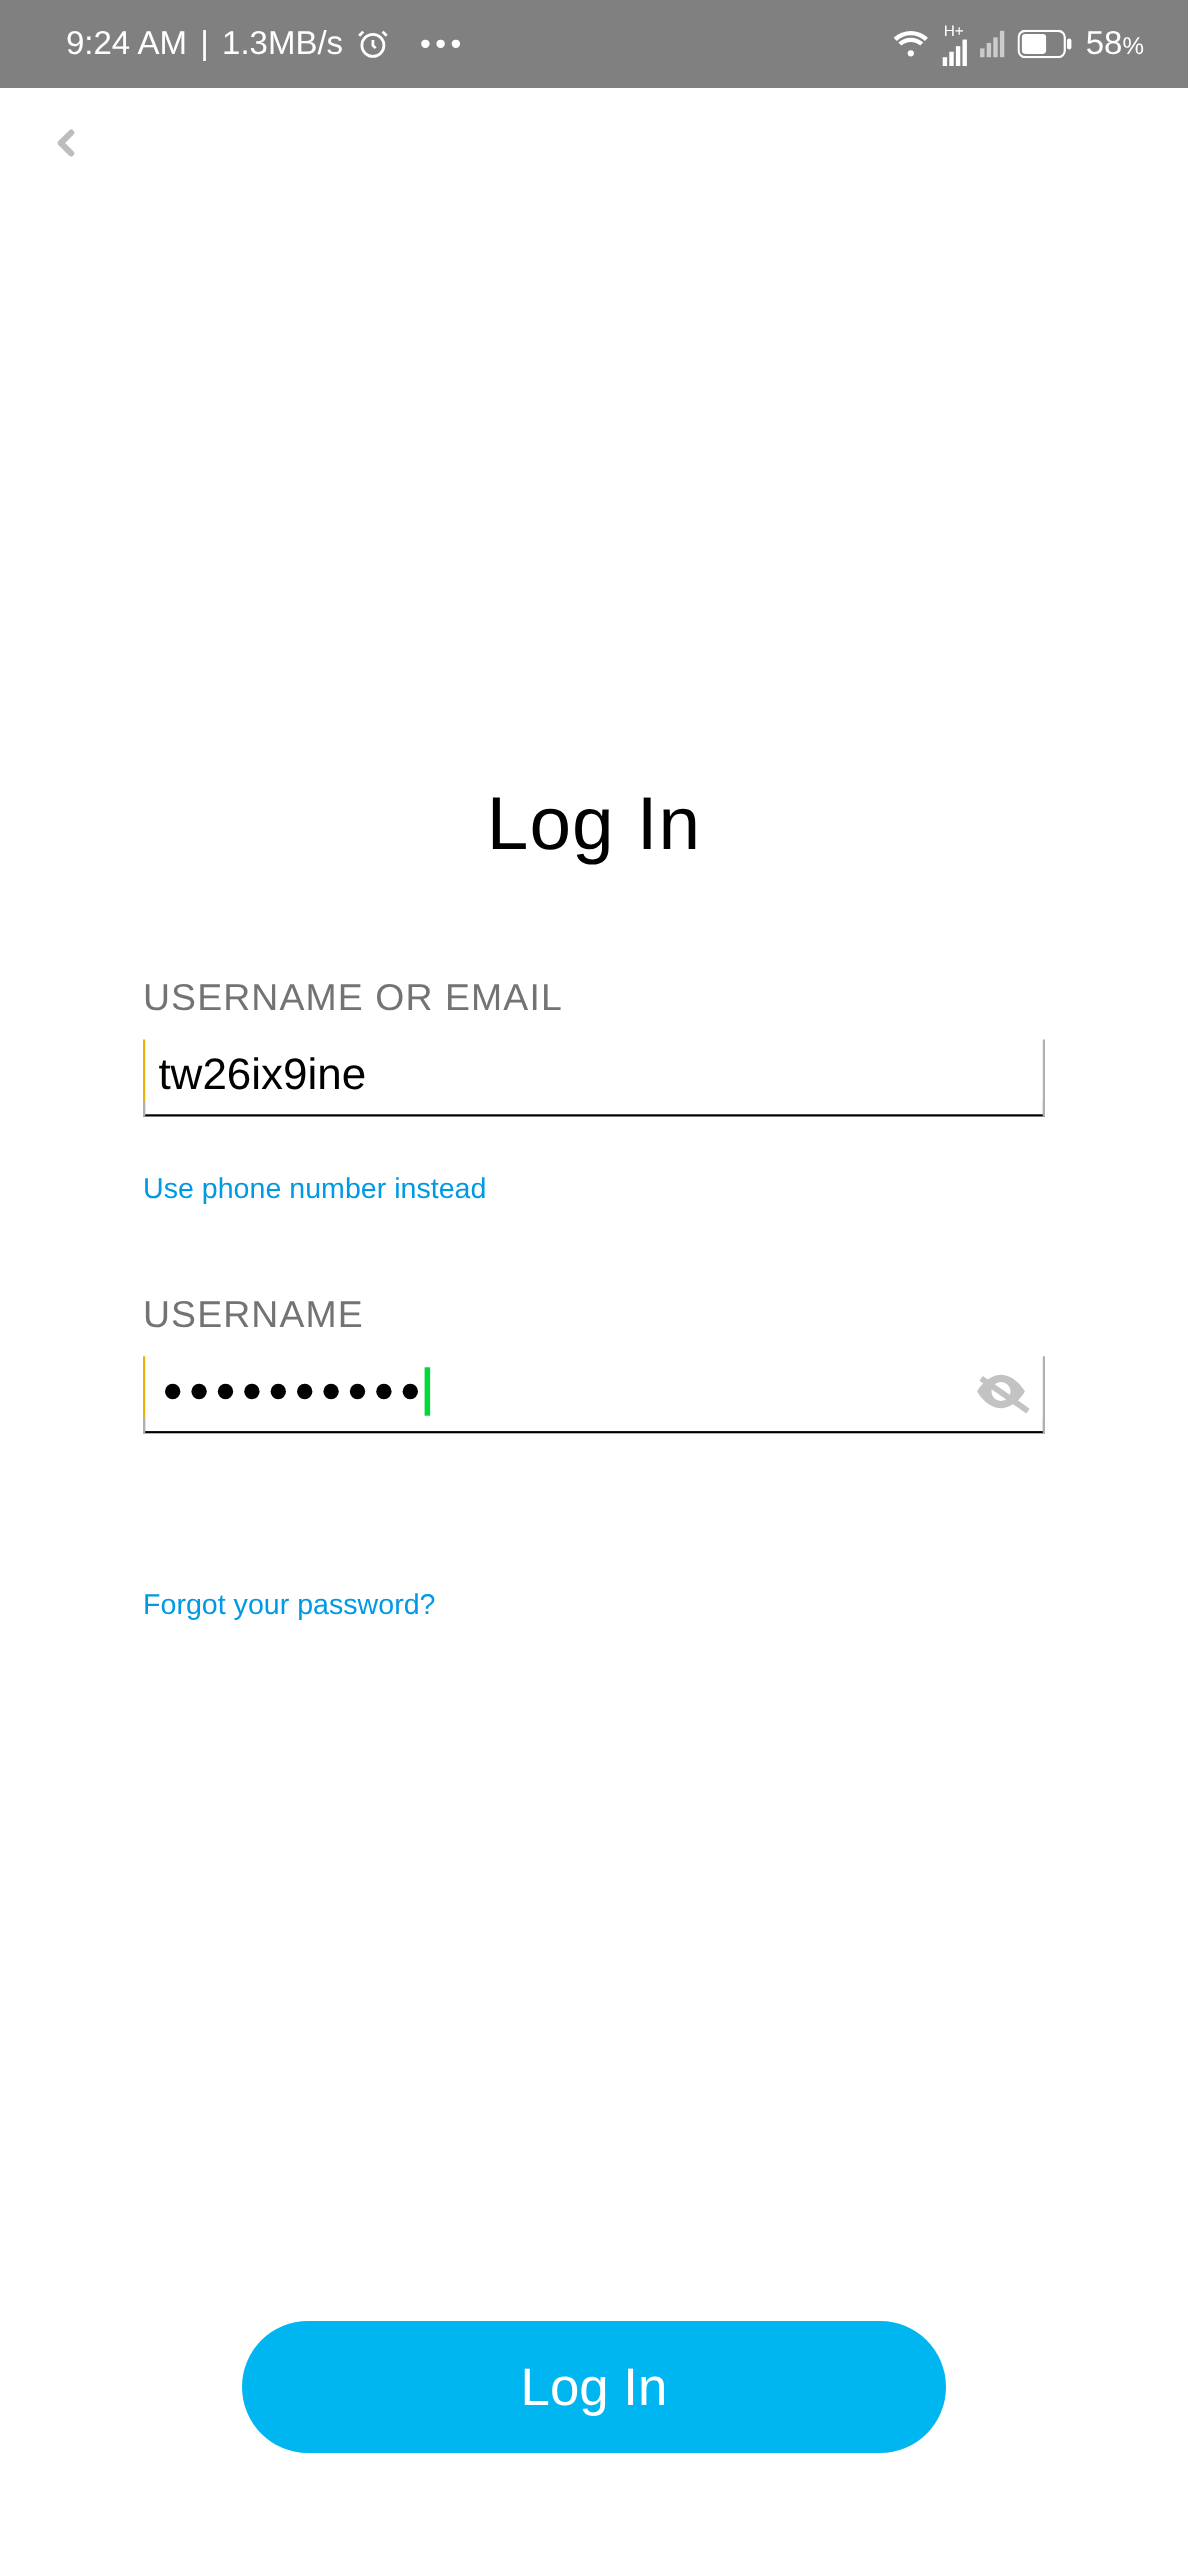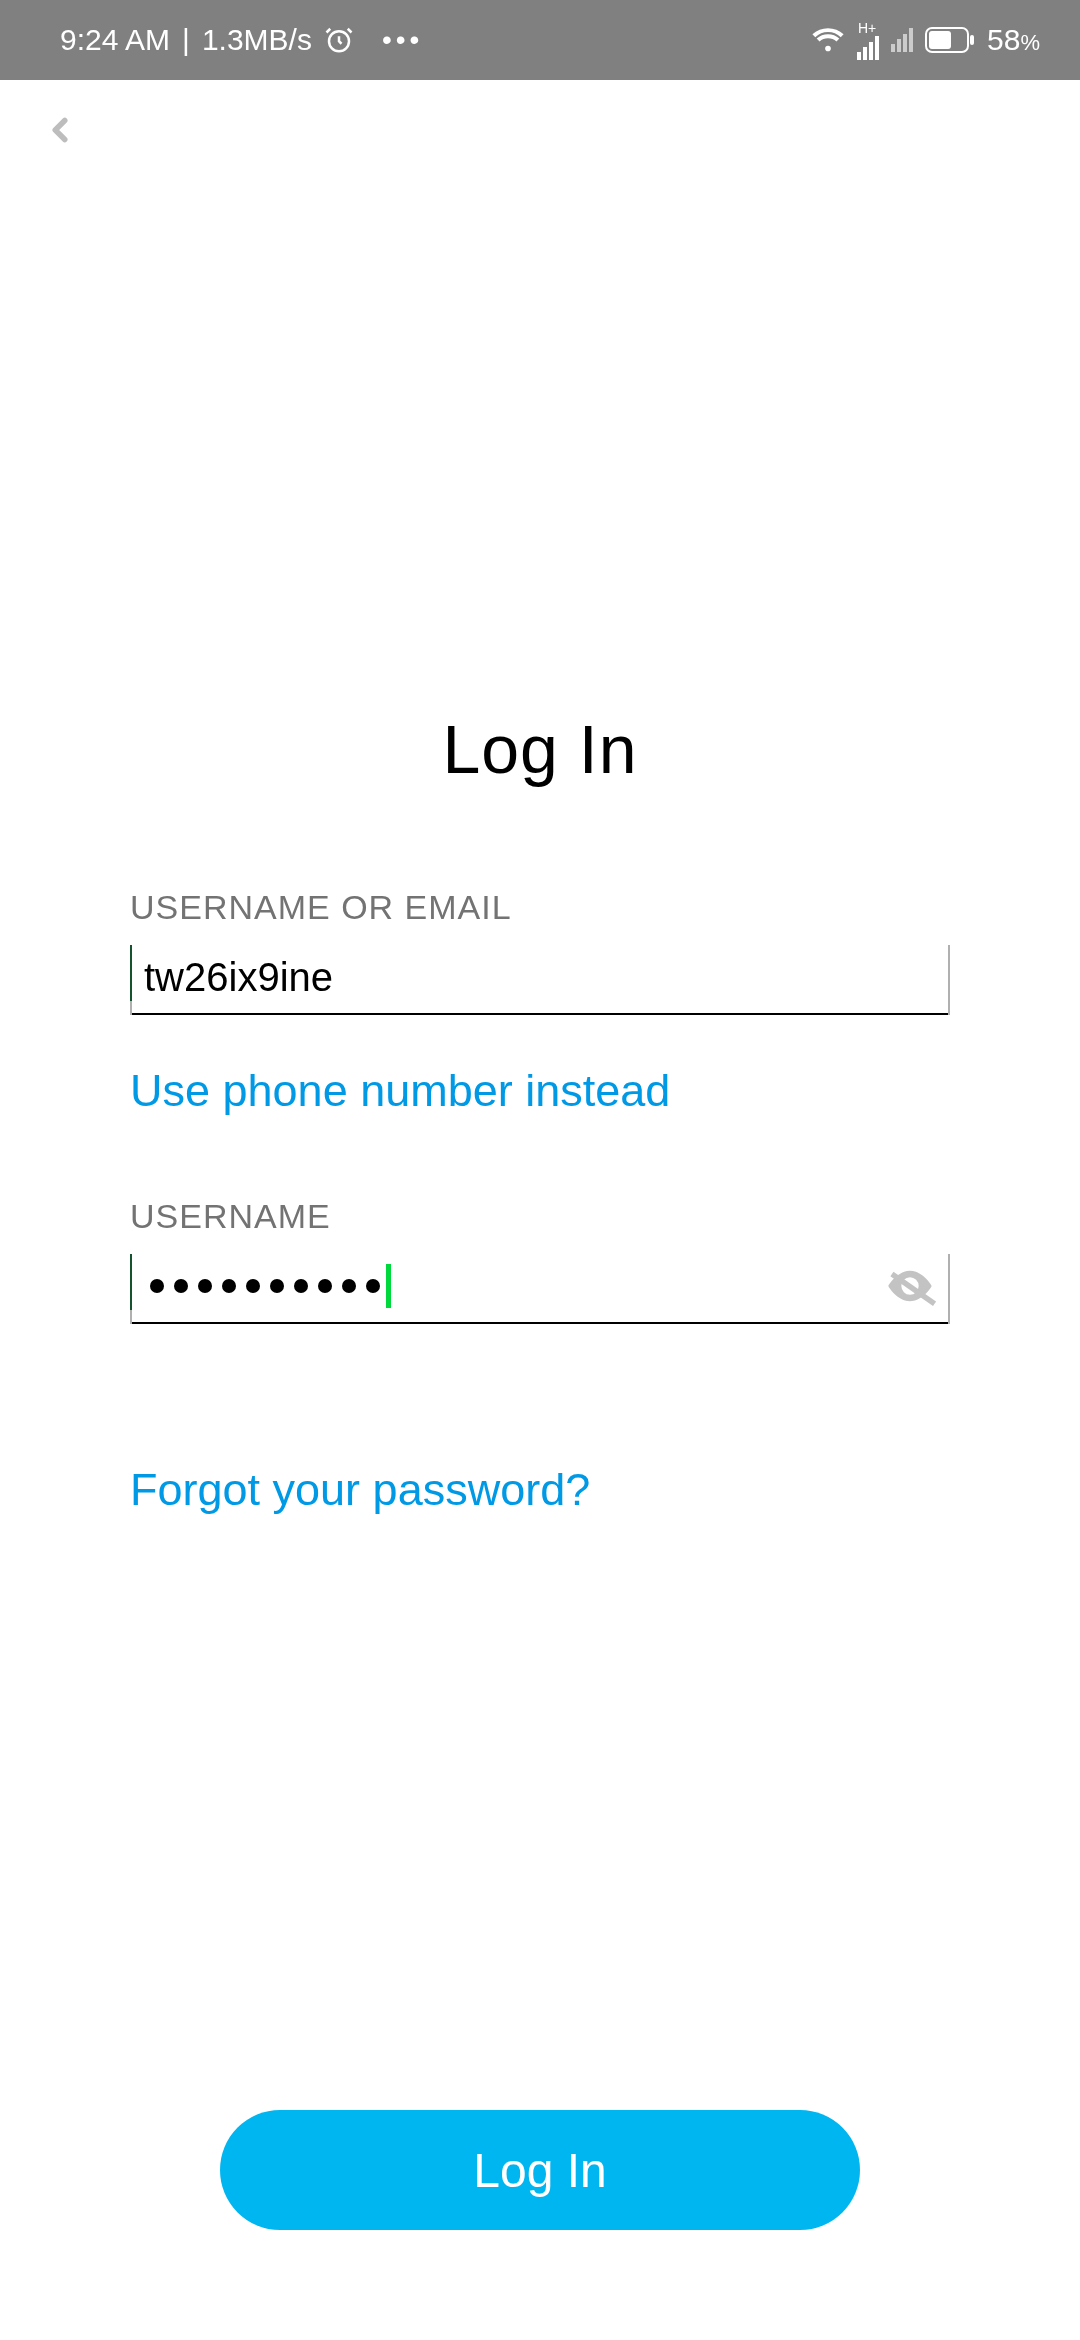--- a/index.html
+++ b/index.html
@@ -113,21 +113,21 @@
     .field-label {
       font-size: 34px;
       font-weight: 500;
       color: #737373;
       letter-spacing: 1px;
       margin-bottom: 18px;
     }
     .underline-field {
       position: relative;
       border-bottom: 2px solid #000000;
-      border-left: 2px solid #14532d;
+      border-left: 2px solid #eab308;
       border-right: 2px solid #b0b0b0;
       height: 70px;
       display: flex;
       align-items: center;
       padding: 0 12px 4px 12px;
       margin-bottom: 50px;
     }
     .underline-field::before,
     .underline-field::after {
       content: "";
@@ -166,21 +166,21 @@
       height: 44px;
       background: #00d93b;
       margin-left: -4px;
     }
     .eye-off {
       color: #c3c3c3;
       display: flex;
       align-items: center;
     }
     .link-text {
-      font-size: 45px;
+      font-size: 26px;
       color: #0099e5;
       font-weight: 400;
       cursor: pointer;
       margin-bottom: 80px;
       display: inline-block;
     }
     .forgot-link {
       text-align: left;
       margin-top: 0;
     }

